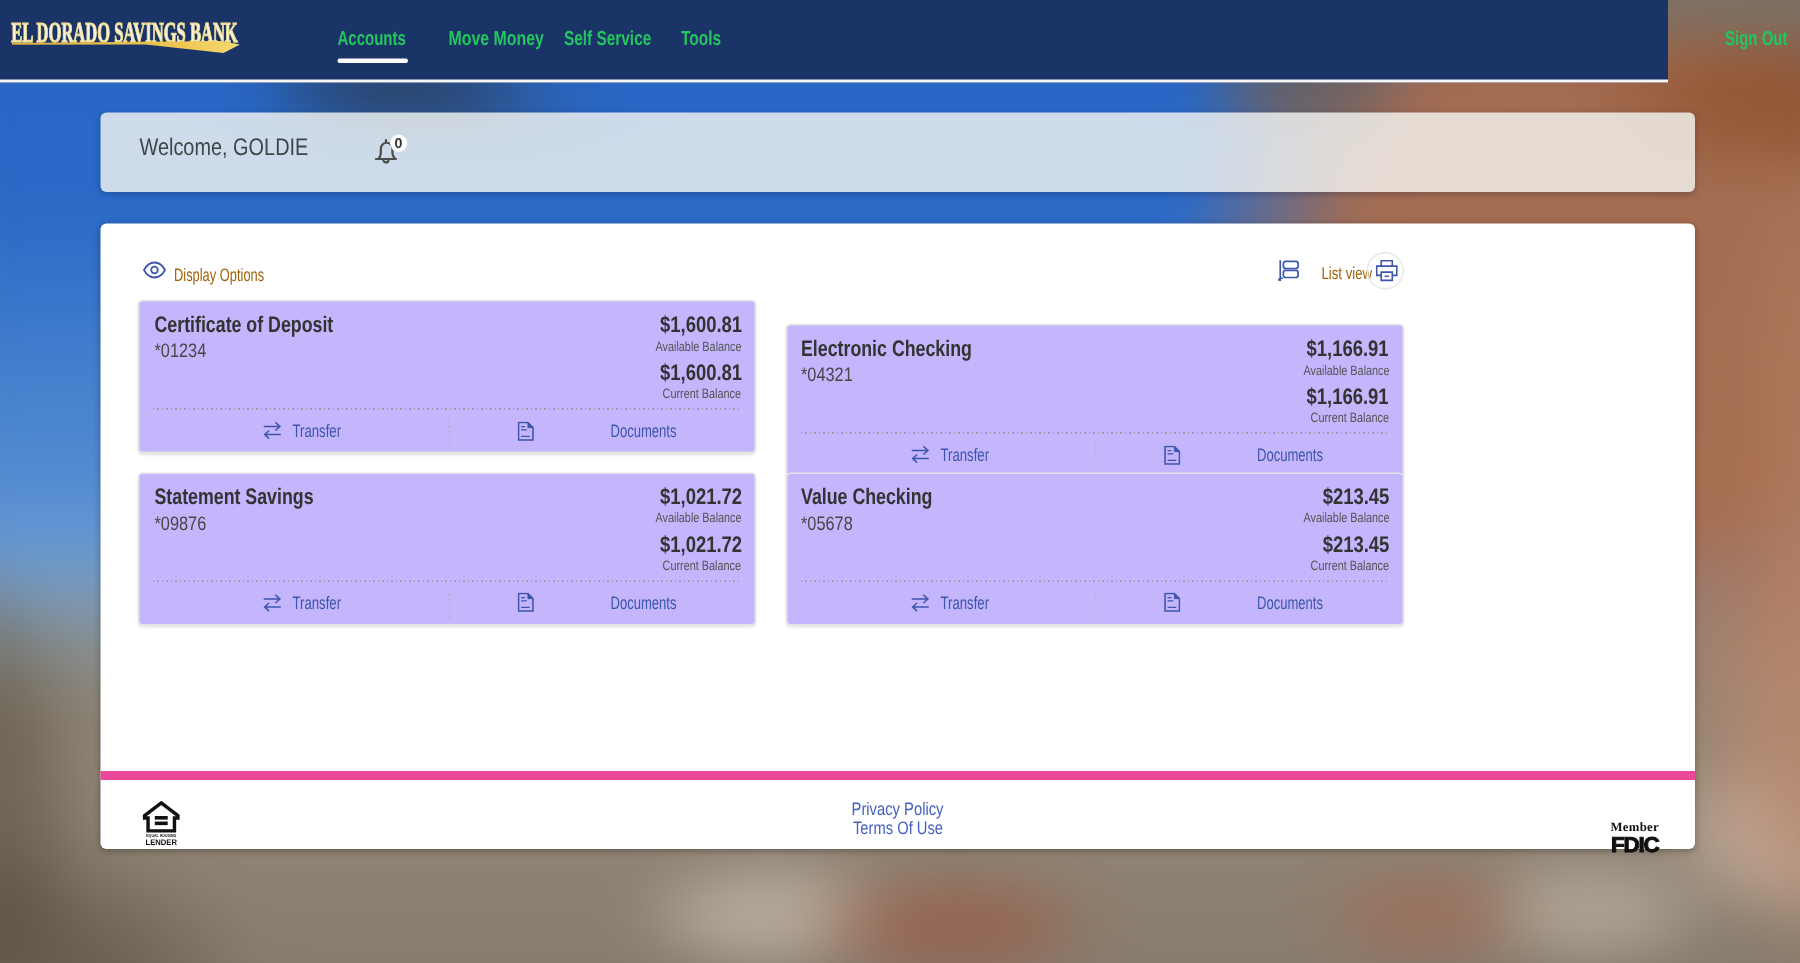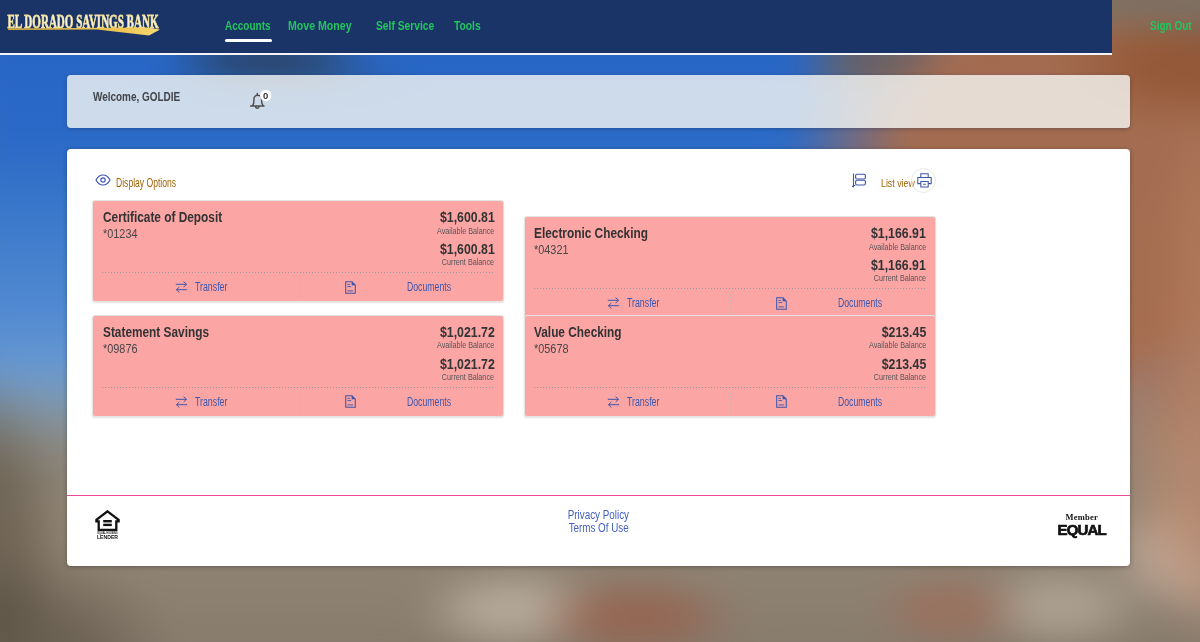--- a/index.html
+++ b/index.html
@@ -36,72 +36,72 @@
 
 
 nav { position:absolute; left:0; top:0; width:1112px; height:55px; background:#1b3467;
   border-bottom:2px solid #f5f5f5; z-index:10; }
 .navlink { position:absolute; top:18px; color:#22c55e; font-size:13.5px; font-weight:700; line-height:15px; }
 .nav-underline { position:absolute; left:224.5px; top:38.5px; width:47px; height:3.5px; background:#fff; border-radius:2px; }
 
 
 .welcome { position:absolute; left:67px; top:75px; width:1063px; height:53px;
   background:rgba(246,247,244,.8); border-radius:4px; z-index:5; box-shadow:0 1px 4px rgba(10,20,60,.28); }
-.welcome .wtext { position:absolute; left:26px; top:15px; font-size:12px; font-weight:700; color:#41454a; }
+.welcome .wtext { position:absolute; left:26px; top:15px; font-size:16px; font-weight:400; color:#41454a; }
 
 
 .panel { position:absolute; left:67px; top:149px; width:1063px; height:417px; background:#fff;
   border-radius:4px; box-shadow:0 1px 5px rgba(0,0,0,.3); z-index:5; }
 
 .opt-label { position:absolute; font-size:12px; color:#a16207; line-height:12px; }
 
 
-.card { position:absolute; width:412px; height:102px; background:#fca5a5;
+.card { position:absolute; width:412px; height:102px; background:#c4b5fd;
   border:1px solid #e4e4e4; border-radius:3px; box-shadow:0 1px 2px rgba(0,0,0,.12); }
 .card .title { position:absolute; left:9.5px; top:7px; font-size:15px; font-weight:700; color:#333; line-height:18px; }
 .card .acct  { position:absolute; left:9.5px; top:25px; font-size:13px; color:#474747; line-height:15px; }
 .card .amt1  { position:absolute; right:8.5px; top:7px;  font-size:15px; font-weight:700; color:#333; line-height:18px; }
 .card .lbl1  { position:absolute; right:8.5px; top:25.5px; font-size:9px; color:#555; line-height:9px; }
 .card .amt2  { position:absolute; right:8.5px; top:39px; font-size:15px; font-weight:700; color:#333; line-height:18px; }
 .card .lbl2  { position:absolute; right:8.5px; top:57px; font-size:9px; color:#555; line-height:9px; }
 .card .dots  { position:absolute; left:9px; right:9px; top:71px; height:1px;
   background:repeating-linear-gradient(90deg,#999 0 1px,transparent 1px 3px); }
 .card .vdots { position:absolute; left:205.5px; top:77px; bottom:4px; width:1px;
   background:repeating-linear-gradient(180deg,#b5b5b5 0 1px,transparent 1px 3px); }
 .card .act { position:absolute; top:72px; bottom:0; width:206px; display:flex; align-items:center; justify-content:center;
   font-size:12px; color:#3d56ab; }
 .card .act svg { margin-right:7px; flex:none; }
 .card .act-l { left:11.5px; } .card .act-r { left:210px;gap:44px; }
 
 
-.pfoot { position:absolute; left:0; right:0; bottom:0; height:71px; border-top:1px solid #ec4899; }
+.pfoot { position:absolute; left:0; right:0; bottom:0; height:52px; border-top:6px solid #ec4899; }
 .flink { font-size:12px; color:#4461c1; text-align:center; line-height:12.5px; }
 
 .member { position:absolute; right:24px; top:16px; text-align:center; color:#111; }
-.member .m1 { font-size:8.5px; font-weight:700; font-family:"Liberation Serif",serif; letter-spacing:.2px; }
+.member .m1 { font-size:8.5px; font-weight:700; font-family:"Liberation Serif",serif; letter-spacing:.2px;margin-top:10px; }
 .member .m2 { font-size:15px; font-weight:700; letter-spacing:-.8px; margin-top:-1px; transform:scaleY(.95); -webkit-text-stroke:0.7px #111; }
 </style>
 </head>
 <body>
 <div class="bg"></div>
 
 <nav>
   <svg class="abs" style="left:7px;top:5px" width="156" height="36" viewBox="0 0 156 36">
     <text x="0.5" y="22.7" font-family="Liberation Serif,serif" font-weight="bold" font-size="19.3" fill="#faf3da" stroke="#ecdc96" stroke-width="0.9" textLength="151" lengthAdjust="spacingAndGlyphs">EL DORADO SAVINGS BANK</text>
     <defs>
         <linearGradient id="gw" x1="0" y1="0" x2="1" y2="0">
       <stop offset="0" stop-color="#d9ae3e"></stop>
           <stop offset=".75" stop-color="#eec654"></stop>
           <stop offset="1" stop-color="#f4da74"></stop>
     </linearGradient>
       </defs>
     <polygon points="1,23.6 140,22.4 153,24.6 142,30.4 90,24.6 1,24.9" fill="url(#gw)"></polygon>
   </svg>
   <span class="navlink" style="left:225px"><span class="sx" style="--s:.74">Accounts</span></span>
-  <span class="navlink" style="left:288px"><span class="sx" style="--s:.785">Move Money</span></span>
+  <span class="navlink" style="left:299px"><span class="sx" style="--s:.785">Move Money</span></span>
   <span class="navlink" style="left:375.5px"><span class="sx" style="--s:.76">Self Service</span></span>
   <span class="navlink" style="left:454px"><span class="sx" style="--s:.763">Tools</span></span>
   <span class="navlink" style="left:1150px"><span class="sx" style="--s:.741">Sign Out</span></span>
   <div class="nav-underline"></div>
 </nav>
 
 <div class="welcome">
   <span class="wtext"><span class="sx" style="--s:.829">Welcome, GOLDIE</span></span>
   <svg class="abs" style="left:181px;top:14px" width="24" height="25" viewBox="0 0 24 25">
     <path d="M2.6 17 h13.4 M4.6 16.5 c1.2-1.2 1.3-2.6 1.3-4.5 v-2 a3.85 3.85 0 0 1 7.7 0 v2 c0 1.9 .3 3.3 1.5 4.5 M7.6 17.6 a1.7 1.7 0 0 0 3.4 0 M9.3 5.9 V4.4" fill="none" stroke="#4d4d4d" stroke-width="1.45" stroke-linecap="round"></path>
@@ -233,16 +233,16 @@
       <rect x="9.2" y="10" width="8.6" height="2.4" fill="#111"></rect>
       <rect x="9.2" y="13.7" width="8.6" height="2.4" fill="#111"></rect>
       <text x="13.5" y="23.8" font-size="2.9" font-weight="bold" fill="#111" text-anchor="middle" textLength="20" lengthAdjust="spacingAndGlyphs">EQUAL HOUSING</text>
       <text x="13.5" y="29" font-size="5.4" font-weight="bold" fill="#111" text-anchor="middle" textLength="21" lengthAdjust="spacingAndGlyphs">LENDER</text>
     </svg>
     <div class="abs" style="left:0;right:0;top:13px">
       <div class="flink"><span class="sxc" style="--s:.821">Privacy Policy</span><br><span class="sxc" style="--s:.819">Terms Of Use</span></div>
     </div>
     <div class="member">
         <div class="m1">Member</div>
-        <div class="m2">EQUAL</div>
+        <div class="m2">FDIC</div>
       </div>
   </div>
 </div>
 
 </body></html>

